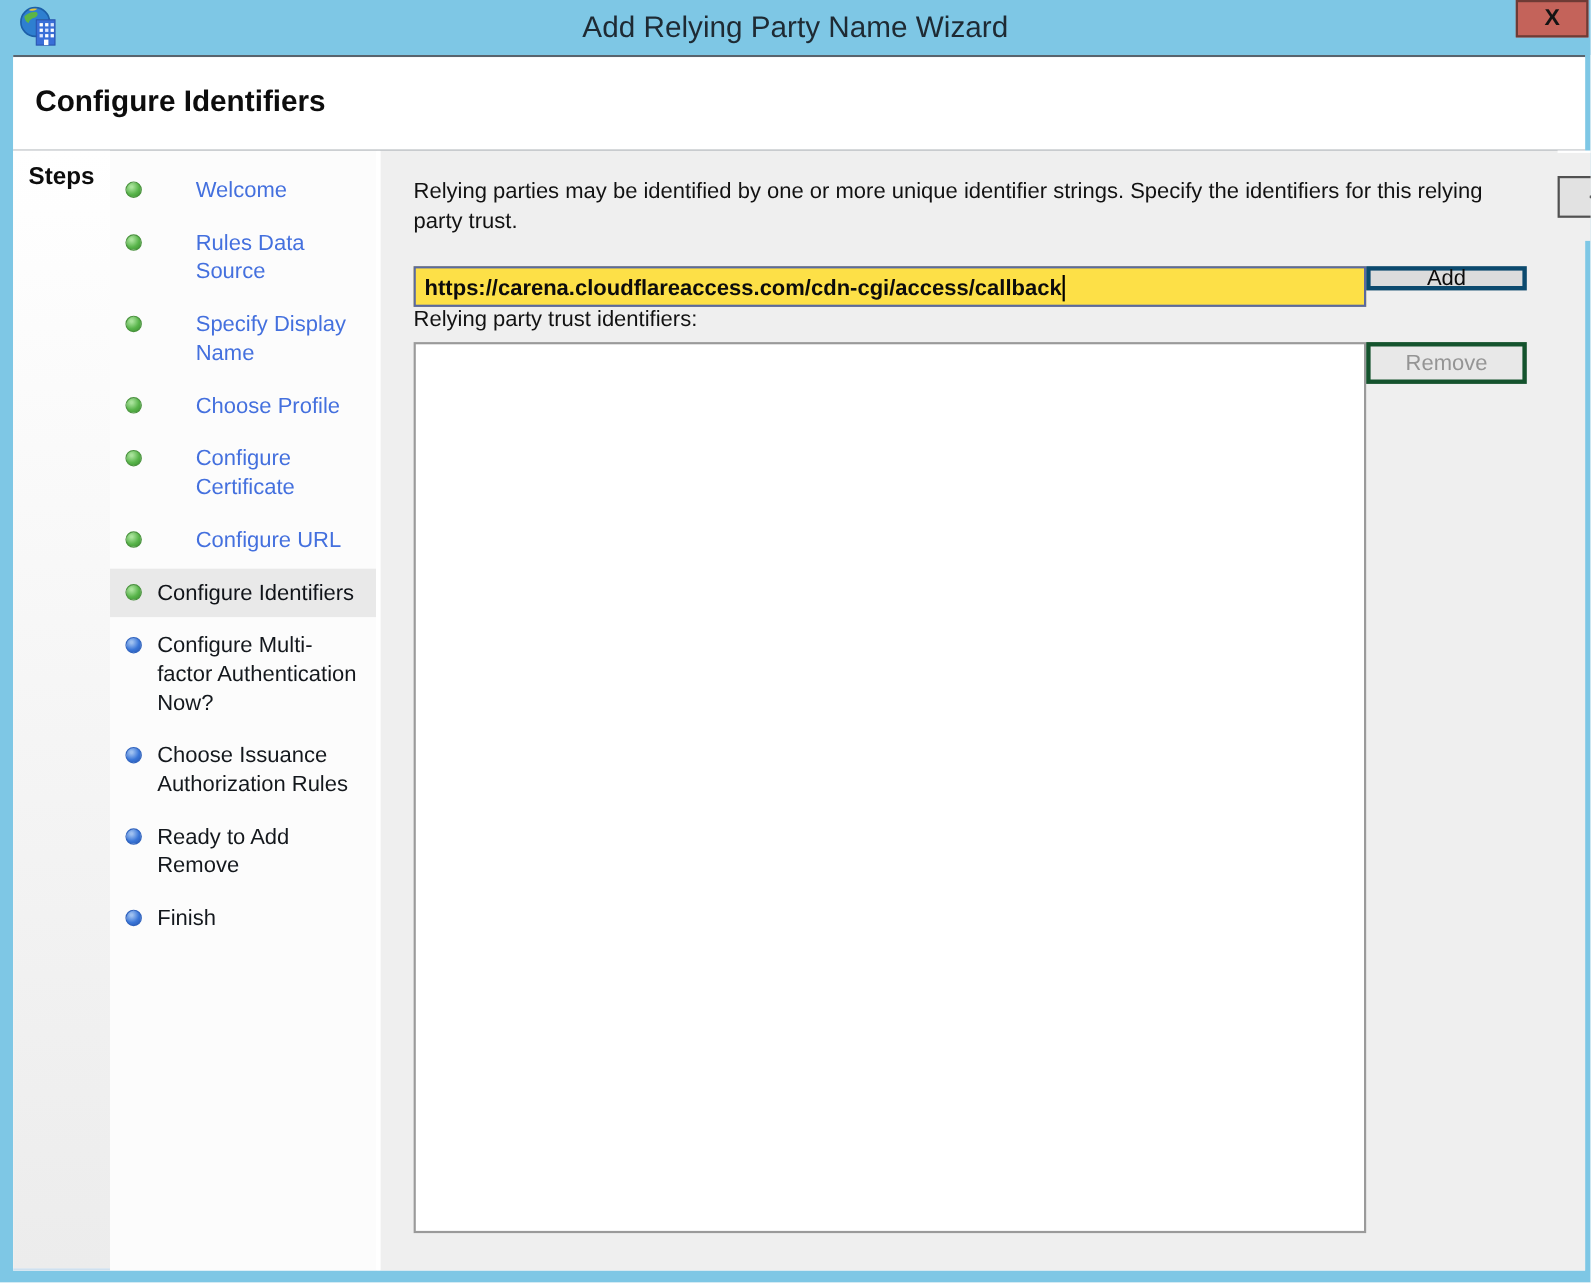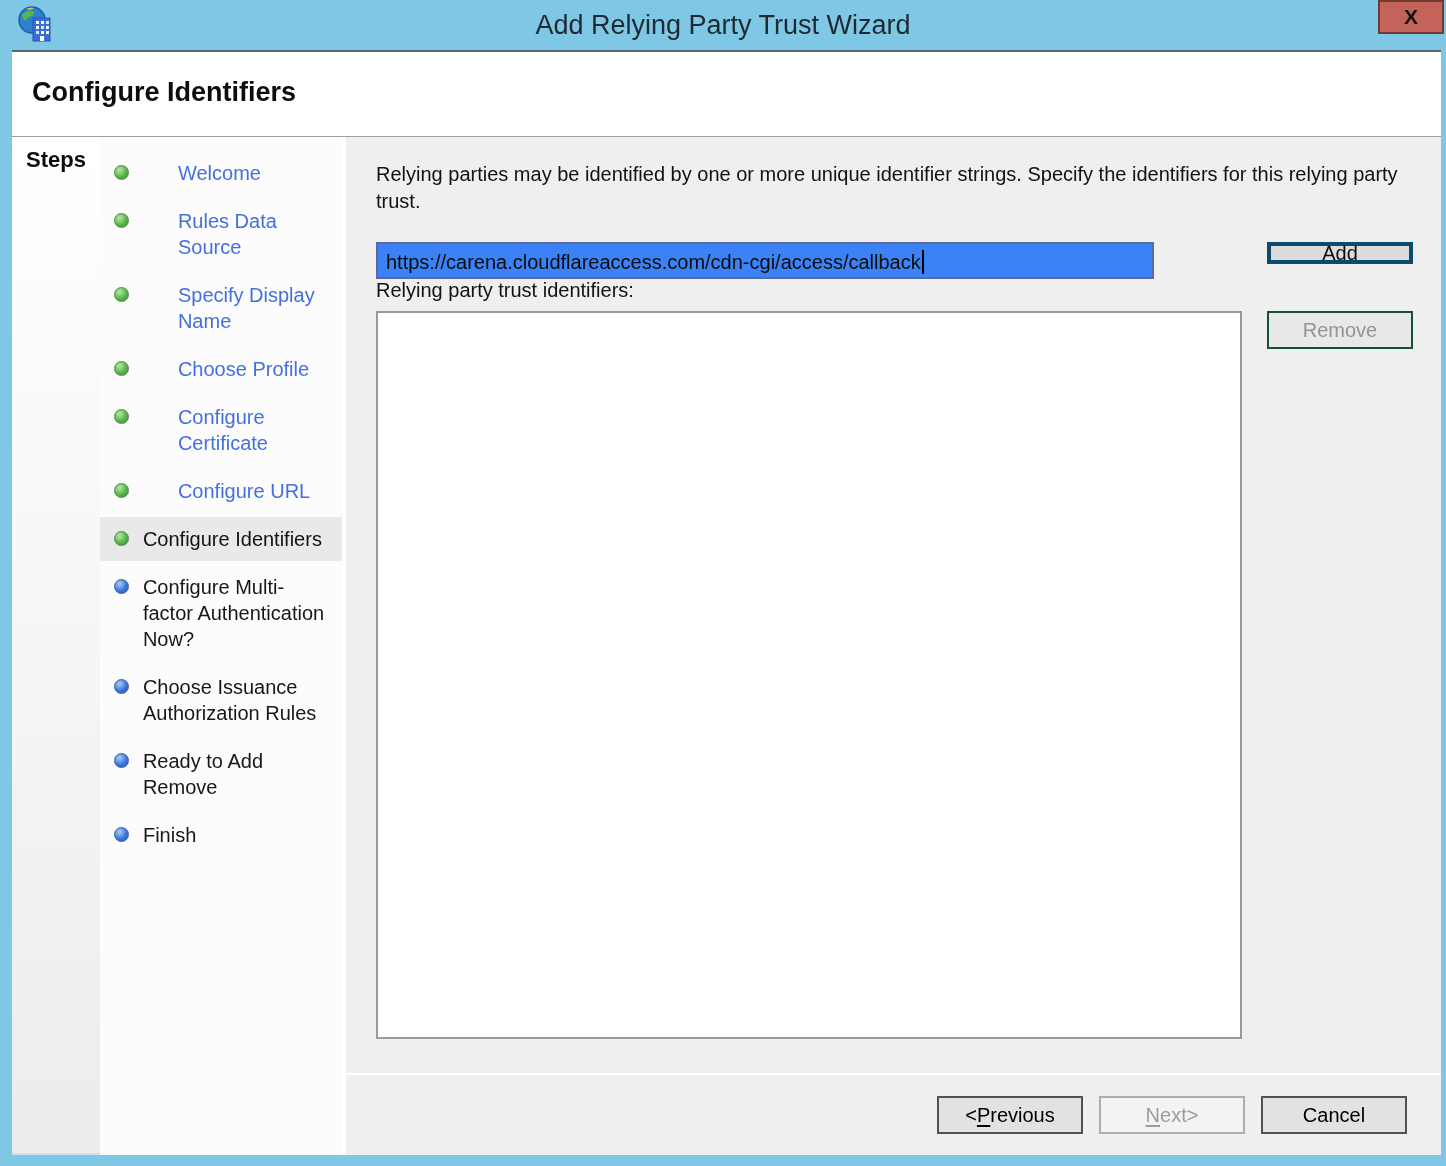--- a/index.html
+++ b/index.html
@@ -75,58 +75,59 @@
     background:radial-gradient(circle at 35% 30%, #9ec0f0 8%, #3a76d8 55%, #2857b0 95%);
     border:1px solid #2f62bd;
   }
   li.step .label{max-width:240px;color:#14181d;}
   li.step.completed .label{color:#4470de;cursor:pointer;margin-left:35px;}
   li.step.current{background:#e9e9e9;}
   li.step.current .label{color:#101318;}
   
   .main-divider{width:4px;flex:none;background:#ffffff;}
   .main{
-    flex:1;background:#efefef;display:flex;flex-direction:column;min-width:0;
+    flex:1;background:#efefef;display:flex;flex-direction:row;min-width:0;
   }
   .main-inner{
     flex:1;display:flex;flex-direction:column;min-height:0;
     padding:24px 28px 0 30px;
   }
   .desc{
     font-size:20px;line-height:27px;color:#121212;max-width:1040px;
     margin-bottom:27px;
   }
   .field-label{font-size:20px;color:#121212;margin-bottom:10px;}
   .input-row{display:flex;align-items:flex-start;}
   .text-input{
-    width:778px;height:37px;box-sizing:border-box;flex:none;
-    border:2px solid #5a69a0;background:#3b82f6;
+    width:866px;height:37px;box-sizing:border-box;flex:none;
+    border:2px solid #5a69a0;background:#fde047;
     padding:3px 8px 0 8px;font-size:20px;color:#0c0c0c;
     display:flex;align-items:center;white-space:nowrap;overflow:hidden;
     cursor:text;
+    font-weight:bold;
   }
   .caret{width:2px;height:24px;background:#000;margin-left:1px;flex:none;}
   .btn{
     box-sizing:border-box;display:flex;align-items:center;justify-content:center;
     font-size:20px;font-family:"Liberation Sans", sans-serif;cursor:pointer;
   }
   .btn-add{
     margin-left:auto;width:146px;height:22px;
     background:#dcdcdc;border:4px solid #0c4a6e;color:#0c0c0c;
   }
   .example{font-size:20px;color:#121212;margin:15px 0 31px 0;}
   .list-label{font-size:20px;color:#121212;margin-bottom:9px;}
   .list-row{display:flex;flex:1;min-height:0;padding-bottom:34px;align-items:stretch;}
   .listbox{
     width:866px;box-sizing:border-box;flex:none;
     background:#ffffff;border:2px solid #9a9a9a;
   }
   .btn-remove{
     margin-left:auto;width:146px;height:38px;align-self:flex-start;
-    background:#e8e8e8;border:2px solid #14532d;color:#949494;
+    background:#e8e8e8;border:4px solid #14532d;color:#949494;
   }
   
   .footer{
     flex:none;height:80px;background:#efefef;border-top:2px solid #ffffff;
     display:flex;align-items:center;justify-content:flex-end;
     padding-right:34px;gap:16px;
   }
   .btn-prev,.btn-cancel{
     width:146px;height:38px;background:#e2e2e2;border:2px solid #515151;color:#000;
   }
@@ -153,21 +154,21 @@
         <rect x="30" y="16" width="3" height="3" fill="#d8e4ff"></rect>
         <rect x="20" y="21" width="3" height="3" fill="#ffffff"></rect>
         <rect x="25" y="21" width="3" height="3" fill="#d8e4ff"></rect>
         <rect x="30" y="21" width="3" height="3" fill="#ffffff"></rect>
         <rect x="20" y="26" width="3" height="3" fill="#d8e4ff"></rect>
         <rect x="25" y="26" width="3" height="3" fill="#ffffff"></rect>
         <rect x="30" y="26" width="3" height="3" fill="#ffffff"></rect>
         <rect x="24" y="31" width="4" height="5" fill="#ffffff"></rect>
       </svg>
     </span>
-    <div class="title">Add Relying Party Trust Wizard</div>
+    <div class="title">Add Relying Party Name Wizard</div>
     <div class="close-btn">
       <span>X</span>
     </div>
   </div>
 
   <div class="client">
 
     <div class="page-heading">Configure Identifiers</div>
 
     <div class="content-row">

